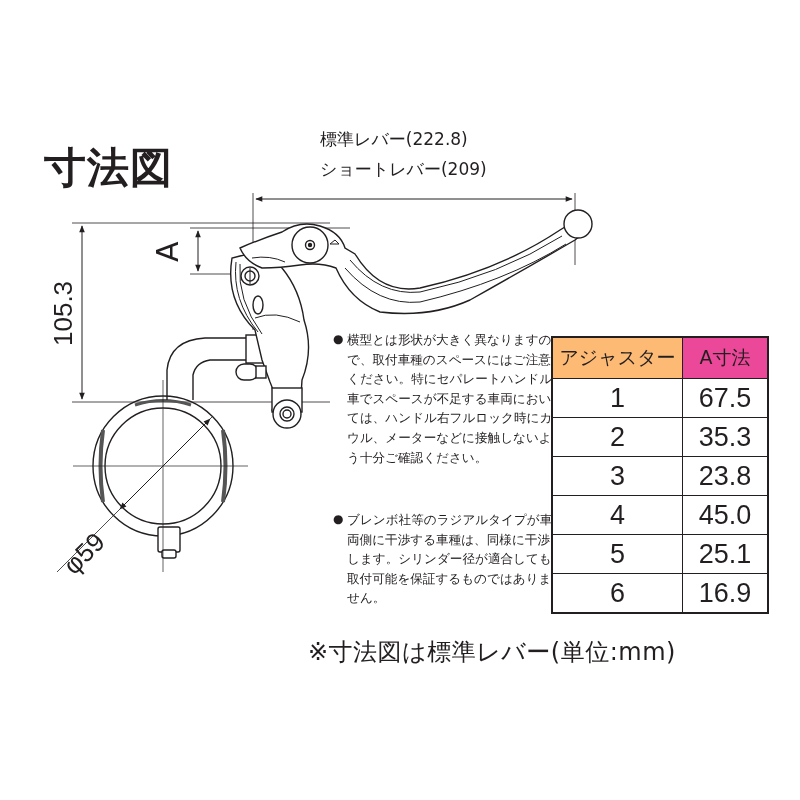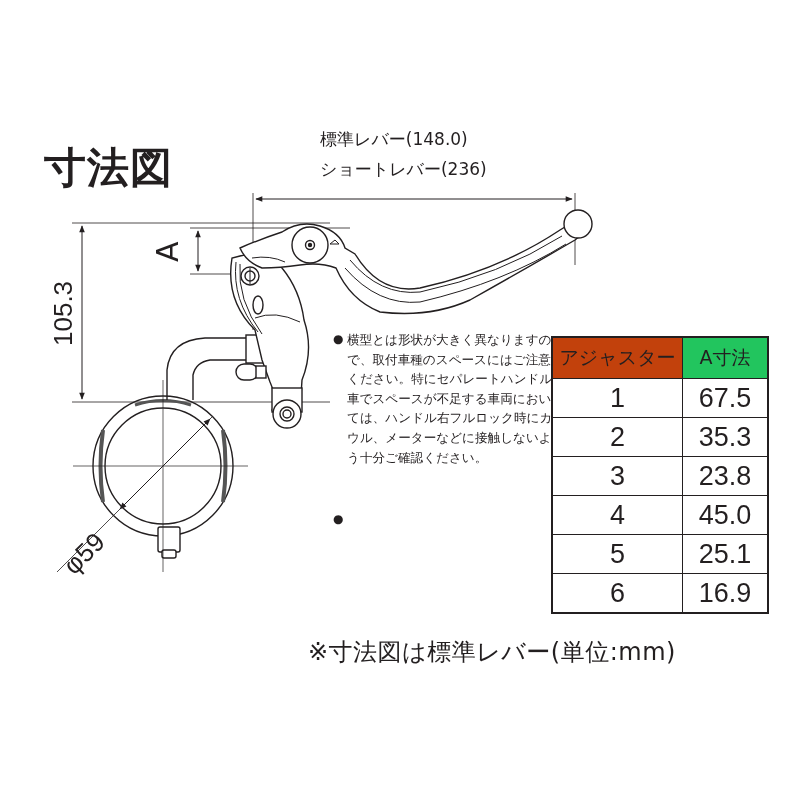--- a/index.html
+++ b/index.html
@@ -21,22 +21,22 @@
   #adj th { background: #f3edc7; font-weight: normal; font-size: 19px; height: 38px;
             border: 1.5px solid #231f20; font-family: "DejaVu Sans", sans-serif; }
   #adj td { font-size: 27px; height: 38px; border: 1.5px solid #231f20; text-align: center; padding: 0; }
   #adj th.c1, #adj td.c1 { width: 127px; }
   #footer { left: 308px; top: 636px; font-size: 24px; white-space: nowrap; letter-spacing: 0.5px; text-align: right; }
 </style>
 </head>
 <body>
 
 <div id="title" class="abs">寸法図</div>
-<div id="lbl-std" class="abs lever-label">標準レバー(148.0)</div>
-<div id="lbl-short" class="abs lever-label">ショートレバー(236)</div>
+<div id="lbl-std" class="abs lever-label">標準レバー(222.8)</div>
+<div id="lbl-short" class="abs lever-label">ショートレバー(209)</div>
 
 <svg id="drawing" width="800" height="800" viewBox="0 0 800 800">
   <defs>
     <marker id="ah" viewBox="0 0 10 10" refX="9" refY="5" markerWidth="9" markerHeight="7" orient="auto-start-reverse">
       <path d="M0,1 L10,5 L0,9 z" fill="#231f20"></path>
     </marker>
   </defs>
   <g stroke="#231f20" fill="none">
 
     <g>
@@ -116,28 +116,28 @@
 
   <text x="162" y="258" font-size="30" font-family="DejaVu Sans, sans-serif" fill="#231f20" transform="rotate(-90 172 252)">A</text>
   <text x="0" y="0" font-size="26" font-family="Liberation Sans, sans-serif" fill="#231f20" transform="translate(72 346) rotate(-90)">105.3</text>
   <text x="0" y="0" font-size="26" font-family="Liberation Sans, sans-serif" fill="#231f20" transform="translate(74 576) rotate(-45)">φ59</text>
 </svg>
 
 <div id="note1" class="abs notes">
   <p class="note"><span class="bullet">●</span><span>横型とは形状が大きく異なりますので、取付車種のスペースにはご注意ください。特にセパレートハンドル車でスペースが不足する車両においては、ハンドル右フルロック時にカウル、メーターなどに接触しないよう十分ご確認ください。</span></p>
 </div>
 <div id="note2" class="abs notes">
-  <p class="note"><span class="bullet">●</span></p>
+  <p class="note"><span class="bullet">●</span><span>ブレンボ社等のラジアルタイプが車両側に干渉する車種は、同様に干渉します。シリンダー径が適合しても取付可能を保証するものではありません。</span></p>
 </div>
 
 <table id="adj">
   <thead>
     <tr>
-      <th class="c1" style="background: #c2410c;">アジャスター</th>
-      <th style="background: #22c55e;">A寸法</th>
+      <th class="c1" style="background: #fdba74;">アジャスター</th>
+      <th style="background: #ec4899;">A寸法</th>
     </tr>
   </thead>
   <tbody>
     <tr>
         <td class="c1">1</td>
         <td>67.5</td>
       </tr>
     <tr>
         <td class="c1">2</td>
         <td>35.3</td>

